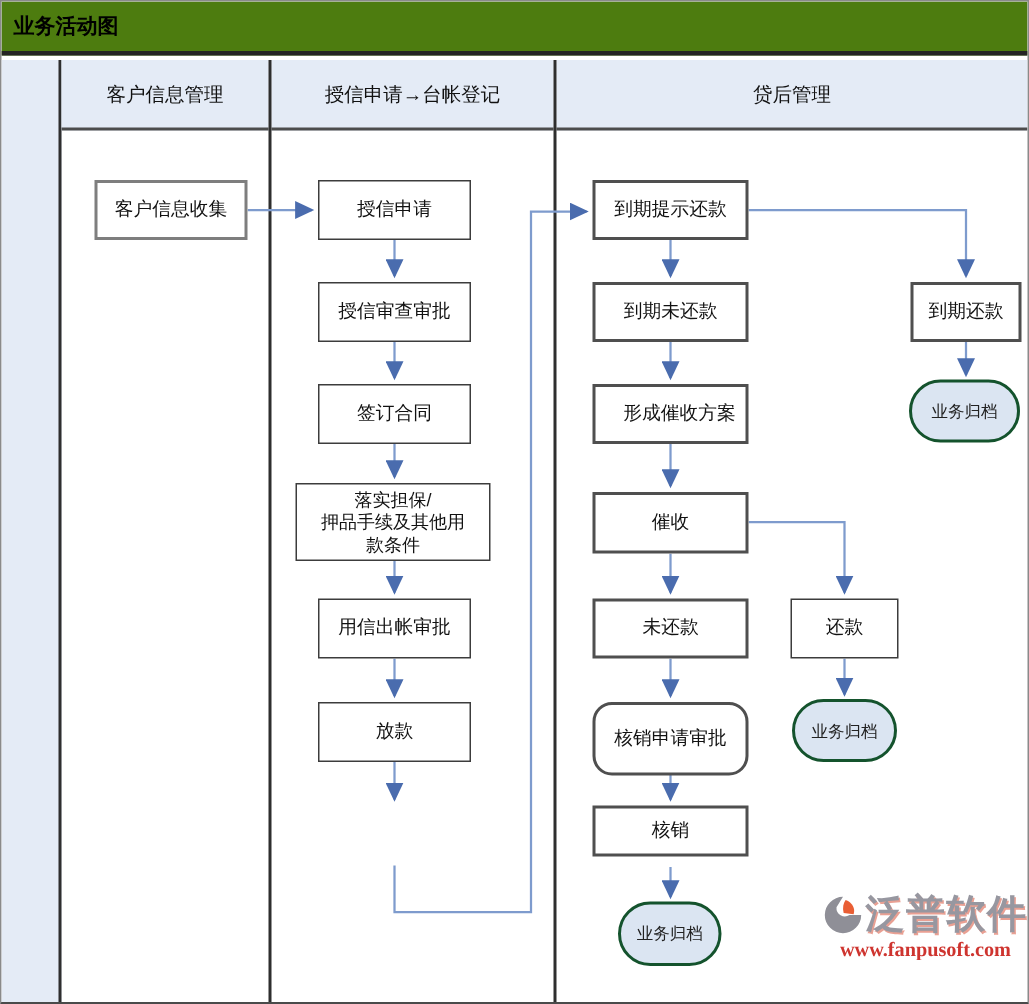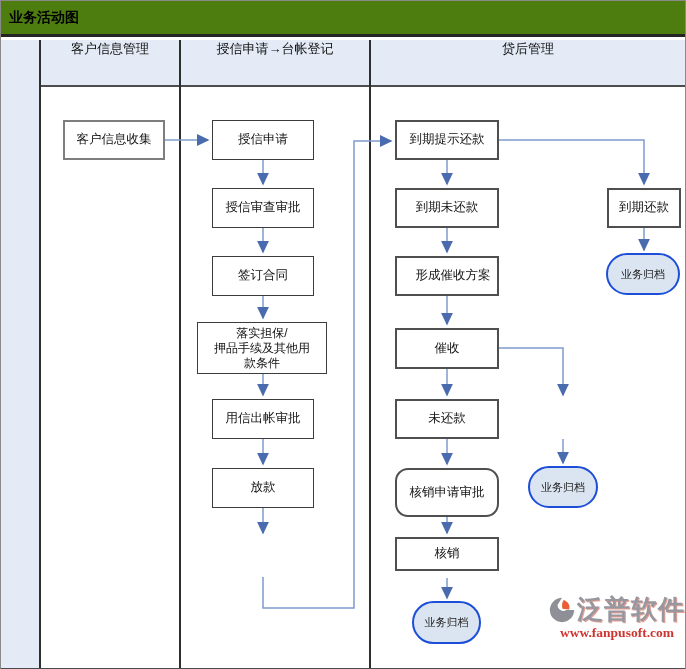--- a/index.html
+++ b/index.html
@@ -9,34 +9,34 @@
   
   .title-band{position:absolute;left:0;top:0;width:100%;height:36px;background:#4d7c0f;
               border-bottom:3px solid #242424;box-sizing:border-box;
               display:flex;align-items:center;padding-left:8px;}
   .title-band span{font-size:14px;font-weight:bold;color:#000;}
   
   .left-strip{position:absolute;left:0;top:39px;bottom:0;width:38px;background:#e4ebf6;
               border-right:2px solid #2e2e2e;}
   .lane-header{position:absolute;top:39px;height:47px;background:#e4ebf6;
                border-bottom:2px solid #4c4c4c;box-sizing:border-box;
-               display:flex;justify-content:center;
+               display:flex;align-items:center;justify-content:center;
                font-size:13px;color:#111;}
   .lh1{left:40px;width:138px;}
   .lh2{left:180px;width:188px;}
   .lh3{left:370px;width:314px;font-family:Liberation Mono, monospace;}
   .vline{position:absolute;top:39px;bottom:0;width:2px;background:#2e2e2e;}
   .v1{left:178px;} .v2{left:368px;}
   
   .node{position:absolute;background:#fff;border:2px solid #4f4f4f;box-sizing:border-box;
         display:flex;align-items:center;justify-content:center;text-align:center;
         font-size:12.5px;color:#111;line-height:1.25;white-space:pre-line;}
   .node.gray{border-color:#7e7e7e;}
   .node.thin{border-width:1.5px;border-color:#3c3c3c;}
-  .terminator{position:absolute;background:#dbe5f2;border:2px solid #1d4ed8;box-sizing:border-box;
+  .terminator{position:absolute;background:#dbe5f2;border:2px solid #14532d;box-sizing:border-box;
               border-radius:50px;display:flex;align-items:center;justify-content:center;
               font-size:11px;color:#222;}
   
   #wires{position:absolute;left:0;top:0;pointer-events:none;}
   
   .watermark{position:absolute;left:548px;top:591px;width:136px;opacity:.95;}
   .wm-row{display:flex;align-items:center;}
   .wm-brand{font-size:26px;font-weight:bold;color:#92929b;letter-spacing:1px;
             text-shadow:1px 1px 0 rgba(214,73,47,.55);white-space:nowrap;}
   .wm-url{font-family:"Liberation Serif","DejaVu Serif",serif;font-weight:bold;
@@ -110,20 +110,21 @@
   <div class="node" style="left:394px;top:187px;width:104px;height:40px;">到期未还款</div>
   <div class="node" style="left:394px;top:255px;width:104px;height:40px;padding-left:12px;">形成催收方案</div>
   <div class="node" style="left:394px;top:327px;width:104px;height:41px;">催收</div>
   <div class="node" style="left:394px;top:398px;width:104px;height:40px;">未还款</div>
   <div class="node" style="left:394px;top:467px;width:104px;height:49px;border-radius:13px;">核销申请审批</div>
   <div class="node" style="left:394px;top:536px;width:104px;height:34px;">核销</div>
   <div class="terminator" style="left:411px;top:600px;width:69px;height:43px;">业务归档</div>
 
   <div class="node" style="left:606px;top:187px;width:74px;height:40px;">到期还款</div>
   <div class="terminator" style="left:605px;top:252px;width:74px;height:42px;">业务归档</div>
+  <div class="node thin" style="left:526px;top:398px;width:72px;height:40px;">还款</div>
   <div class="terminator" style="left:527px;top:465px;width:70px;height:42px;">业务归档</div>
 
   <div class="watermark">
     <div class="wm-row">
       <svg width="32" height="32" viewBox="0 0 30 30" style="margin-right:2px;">
         <path fill="#8a8a92" d="M15,1 A14,14 0 1,0 29,15 L20,15 A6.5,6.5 0 0,1 10,9 Z"></path>
         <path fill="#e8562a" d="M17,3.5 C22.5,5.5 24.5,10 23.2,14.5 L15.5,13.5 C14.5,9.5 15.2,6 17,3.5 Z"></path>
       </svg>
       <span class="wm-brand">泛普软件</span>
     </div>

